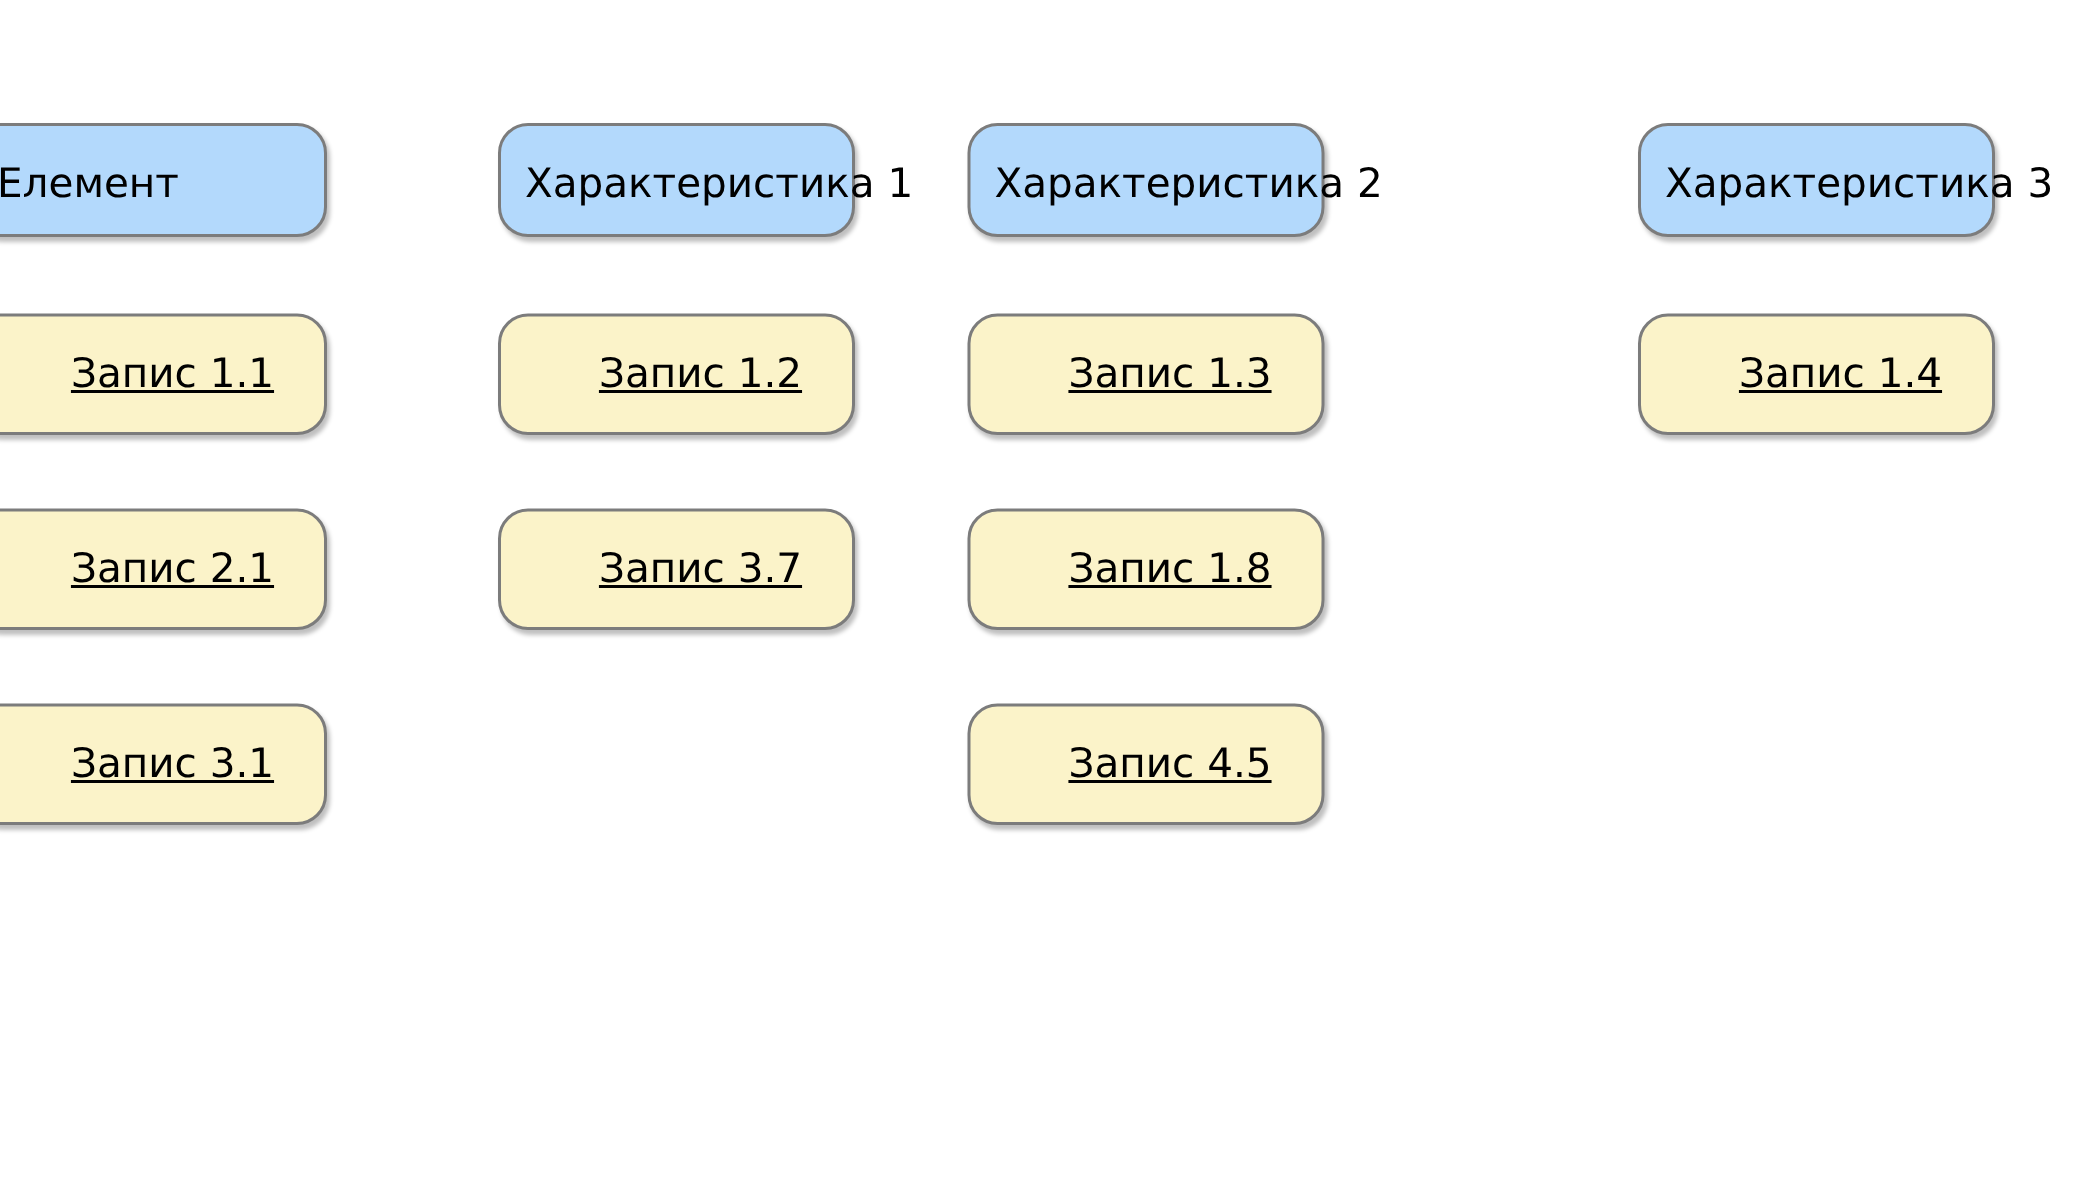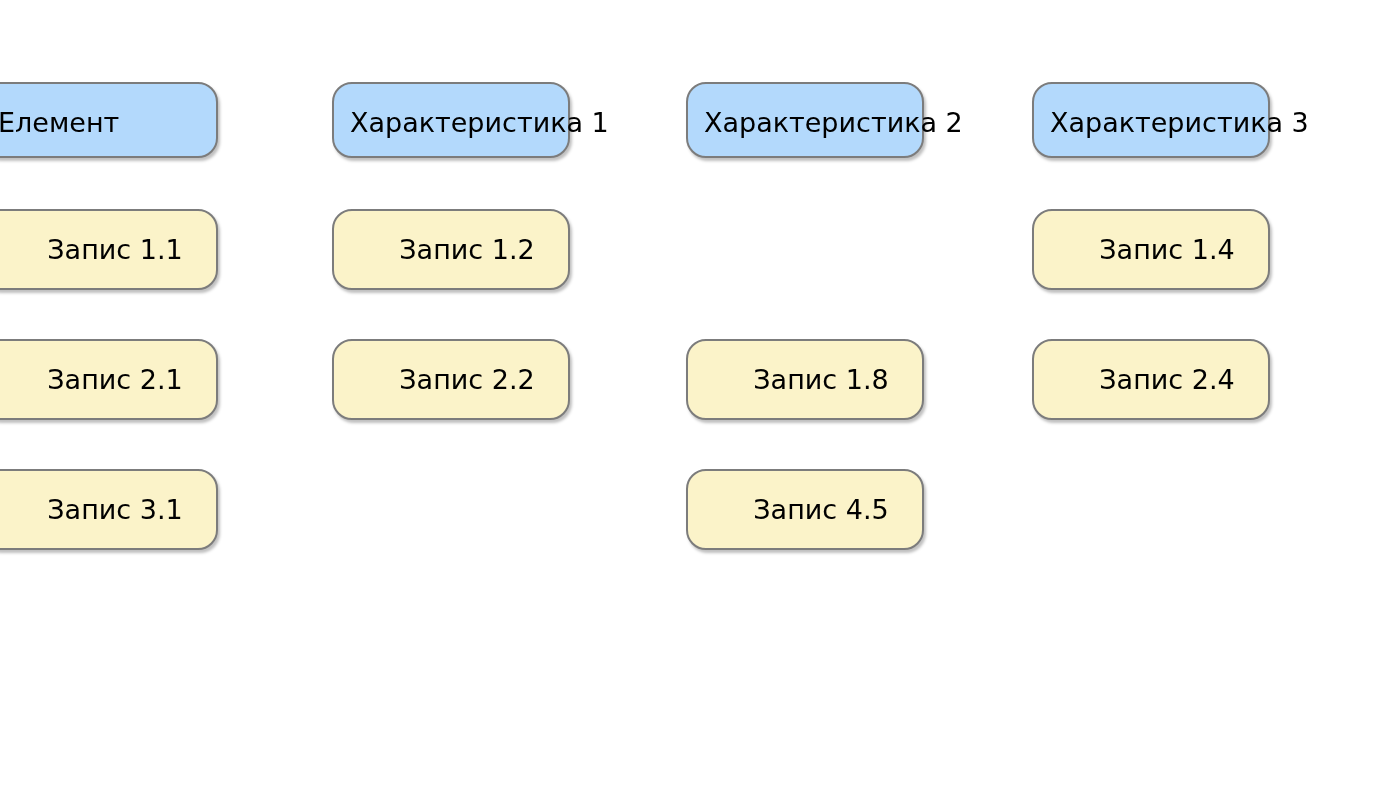--- a/index.html
+++ b/index.html
@@ -36,25 +36,25 @@
     top: 82px;
     justify-content: flex-start;
     padding-left: 16px;
   }
   .header-box span { transform: translateY(2px); }
   .record-box {
     background: var(--record_fill, #fbf3c9);
     justify-content: center;
     height: 81px;
   }
-  .record-box span { transform: translateX(16px); }
+  .record-box span { transform: translateX(16px); text-decoration: underline; }
   .c1 { left: -20px; }
   .c2 { left: 332px; }
-  .c3 { left: 686px; }
-  .c4 { left: 1032px; }
+  .c3 { left: 645px; }
+  .c4 { left: 1092px; }
   .r1 { top: 209px; }
   .r2 { top: 339px; }
   .r3 { top: 469px; }
 </style>
 </head>
 <body>
 
 <div class="canvas">
 
   <div class="box header-box c1">
@@ -69,35 +69,35 @@
   <div class="box header-box c4">
     <span>Характеристика 3</span>
   </div>
 
   <div class="box record-box c1 r1">
     <span>Запис 1.1</span>
   </div>
   <div class="box record-box c2 r1">
     <span>Запис 1.2</span>
   </div>
+  <div class="box record-box c3 r1">
+    <span>Запис 1.3</span>
+  </div>
   <div class="box record-box c4 r1">
     <span>Запис 1.4</span>
   </div>
 
   <div class="box record-box c1 r2">
     <span>Запис 2.1</span>
   </div>
   <div class="box record-box c2 r2">
-    <span>Запис 2.2</span>
+    <span>Запис 3.7</span>
   </div>
   <div class="box record-box c3 r2">
     <span>Запис 1.8</span>
-  </div>
-  <div class="box record-box c4 r2">
-    <span>Запис 2.4</span>
   </div>
 
   <div class="box record-box c1 r3">
     <span>Запис 3.1</span>
   </div>
   <div class="box record-box c3 r3">
     <span>Запис 4.5</span>
   </div>
 
 </div>

